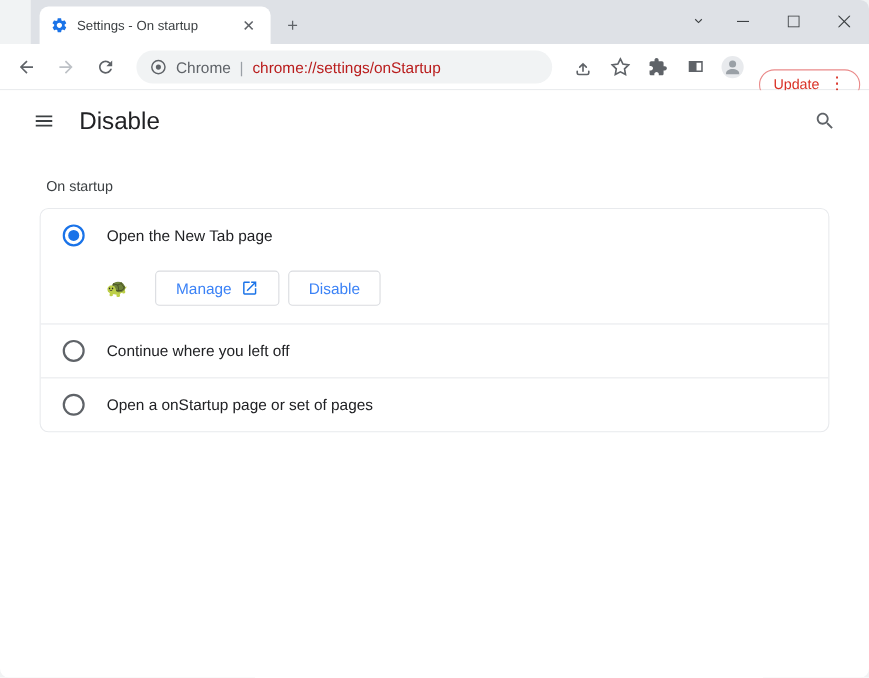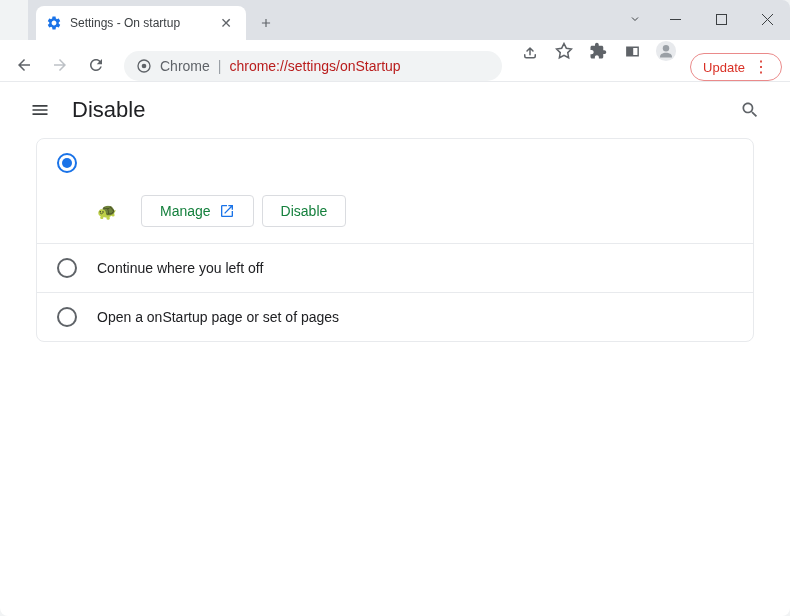--- a/index.html
+++ b/index.html
@@ -6,21 +6,21 @@
 body { width: 790px; height: 616px; background: #f1f3f4; overflow: hidden; border-radius: 8px; }
 
 .titlebar { height: 40px; background: #dee1e6; display: flex; align-items: flex-end; padding-left: 8px; position: relative; margin-left: 28px; }
 .tab { background: #fff; height: 34px; width: 210px; border-radius: 8px 8px 0 0; display: flex; align-items: center; padding: 0 10px; gap: 8px; font-size: 12px; color: #3c4043; position: relative; }
 .tab-close { margin-left: auto; color: #5f6368; font-size: 14px; cursor: pointer; padding: 2px 4px; }
 .newtab { width: 28px; height: 28px; display: flex; align-items: center; justify-content: center; margin-left: 6px; margin-bottom: 3px; color: #5f6368; cursor: pointer; }
 .window-controls { position: absolute; right: 0; top: 0; height: 38px; display: flex; align-items: center; }
 .wc { width: 46px; height: 100%; display: flex; align-items: center; justify-content: center; color: #3c4043; cursor: pointer; }
 .wc-dropdown { width: 34px; font-size: 14px; }
 
-.toolbar { height: 42px; background: #fff; display: flex; align-items: flex-end; padding: 0 8px; gap: 4px; border-bottom: 1px solid #e8eaed; }
+.toolbar { height: 42px; background: #fff; display: flex; align-items: center; padding: 0 8px; gap: 4px; border-bottom: 1px solid #e8eaed; }
 .nav-btn { width: 32px; height: 32px; display: flex; align-items: center; justify-content: center; color: #5f6368; cursor: pointer; border-radius: 50%; }
 .nav-btn.disabled { color: #bdc1c6; }
 .omnibox { flex: 1; height: 30px; background: #f1f3f4; border-radius: 15px; display: flex; align-items: center; padding: 0 12px; gap: 8px; margin: 0 8px; color: #5f6368; font-size: 14px; }
 .omnibox .chrome-text { color: #5f6368; }
 .omnibox .path-text { color: #b91c1c; }
 .toolbar-icons { display: flex; align-items: center; gap: 2px; }
 .tb-icon { width: 32px; height: 32px; display: flex; align-items: center; justify-content: center; color: #5f6368; cursor: pointer; }
 .update-btn { border: 1px solid #ea8a8a; color: #d93025; border-radius: 16px; padding: 5px 12px; font-size: 13px; display: flex; align-items: center; gap: 8px; cursor: pointer; margin-left: 6px; margin-top: 32px; }
 .update-btn .dots { color: #d93025; font-size: 16px; line-height: 1; }
 
@@ -34,21 +34,21 @@
 
 .card { margin: 0 36px; border: 1px solid #e8eaed; border-radius: 8px; }
 .card-row { display: flex; align-items: center; padding: 14px 20px; min-height: 48px; }
 .card-subrow { display: flex; align-items: center; padding: 8px 20px 16px 20px; }
 .radio { width: 20px; height: 20px; border: 2px solid #5f6368; border-radius: 50%; margin-right: 20px; flex-shrink: 0; display: flex; align-items: center; justify-content: center; cursor: pointer; }
 .radio.selected { border-color: #1a73e8; }
 .radio.selected::after { content: ''; width: 10px; height: 10px; background: #1a73e8; border-radius: 50%; }
 .row-label { font-size: 14px; color: #202124; }
 .extension-icon { width: 20px; height: 20px; margin-left: 40px; margin-right: 16px; font-size: 16px; display: flex; align-items: center; }
 .extension-text { font-size: 14px; color: #3c4043; flex: 1; }
-.action-btn { border: 1px solid #dadce0; background: #fff; color: #15803d; font-size: 14px; padding: 7px 18px; border-radius: 4px; cursor: pointer; margin-left: 8px; display: flex; align-items: center; gap: 8px; font-weight: 500; }
+.action-btn { border: 1px solid #dadce0; background: #fff; color: #3b82f6; font-size: 14px; padding: 7px 18px; border-radius: 4px; cursor: pointer; margin-left: 8px; display: flex; align-items: center; gap: 8px; font-weight: 500; }
 .divider { height: 1px; background: #e8eaed; }
 
 svg { display: block; }
 </style>
 </head>
 <body>
 
 <div class="titlebar">
   <div class="tab">
     <svg width="16" height="16" viewBox="0 0 24 24" fill="#1a73e8">
@@ -154,24 +154,26 @@
         </svg>
     </div>
     <h1>Disable</h1>
     <div class="search-icon">
       <svg width="20" height="20" viewBox="0 0 24 24" fill="#5f6368">
           <path d="M15.5 14h-.79l-.28-.27C15.41 12.59 16 11.11 16 9.5 16 5.91 13.09 3 9.5 3S3 5.91 3 9.5 5.91 16 9.5 16c1.61 0 3.09-.59 4.23-1.57l.27.28v.79l5 4.99L20.49 19l-4.99-5zm-6 0C7.01 14 5 11.99 5 9.5S7.01 5 9.5 5 14 7.01 14 9.5 11.99 14 9.5 14z"></path>
         </svg>
     </div>
   </div>
 
+  <div class="section-title">On startup</div>
 
   <div class="card">
     <div class="card-row">
       <div class="radio selected"></div>
+      <span class="row-label">Open the New Tab page</span>
     </div>
     <div class="card-subrow">
       <span class="extension-icon">🐢</span>
       <button class="action-btn">
         <span>Manage</span>
         <svg width="16" height="16" viewBox="0 0 24 24" fill="#1a73e8">
             <path d="M19 19H5V5h7V3H5c-1.11 0-2 .9-2 2v14c0 1.1.89 2 2 2h14c1.1 0 2-.9 2-2v-7h-2v7zM14 3v2h3.59l-9.83 9.83 1.41 1.41L19 6.41V10h2V3h-7z"></path>
           </svg>
       </button>
       <button class="action-btn">

